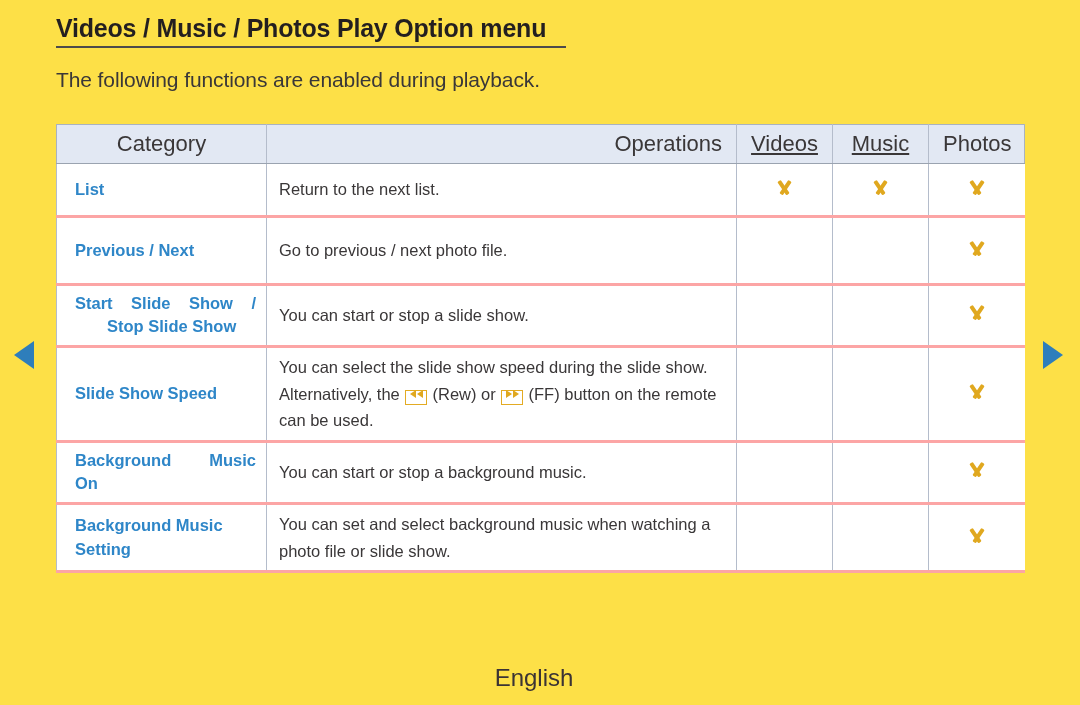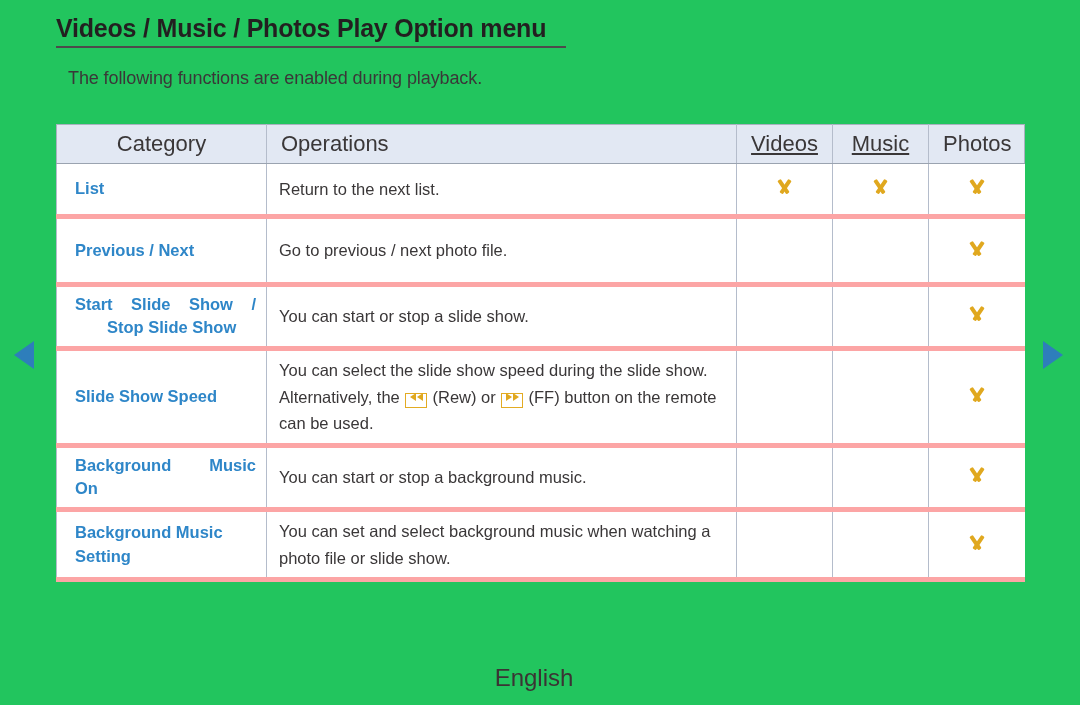--- a/index.html
+++ b/index.html
@@ -7,43 +7,43 @@
     margin: 0; padding: 0;
     width: 1080px; height: 705px;
     background: #ffffff;
     font-family: "Liberation Sans", sans-serif;
     -webkit-font-smoothing: antialiased;
   }
   #page {
     position: relative;
     width: 1080px; height: 705px;
     overflow: hidden;
-    background: #22c55e;
+    background: #fde047;
   }
 
   
   .page-title {
     position: absolute;
     left: 56px; top: 14px;
     font-size: 25px;
     font-weight: bold;
     color: #231f20;
     letter-spacing: -0.2px;
     white-space: nowrap;
   }
   .title-rule {
     position: absolute;
     left: 56px; top: 46px;
     width: 510px; height: 2px;
     background: #4d4a4b;
   }
   .page-subtitle {
     position: absolute;
-    left: 68px; top: 68px;
-    font-size: 18px;
+    left: 56px; top: 68px;
+    font-size: 21px;
     color: #3a3738;
     letter-spacing: -0.1px;
     white-space: nowrap;
   }
 
   
   .nav-arrow {
     position: absolute;
     top: 341px;
     width: 0; height: 0;
@@ -83,27 +83,27 @@
     font-weight: normal;
     font-size: 22px;
     color: #3a3738;
     height: 39px;
     padding: 0 14px;
     border-top: 1px solid #a9b2bf;
     border-bottom: 1px solid #9aa3b0;
     border-right: 1px solid #b4bccb;
   }
   table.spec thead th.h-cat { text-align: center; border-left: 1px solid #a9b2bf; }
-  table.spec thead th.h-ops { text-align: left; }
+  table.spec thead th.h-ops { text-align: right; }
   table.spec thead th.h-vid,
   table.spec thead th.h-mus { text-align: center; text-decoration: underline; }
   table.spec thead th.h-pho { text-align: center; border-right: 1px solid #a9b2bf; }
 
   table.spec tbody td {
-    border-bottom: 5px solid #fca5a5;
+    border-bottom: 3px solid #fca5a5;
     border-right: 1px solid #b4bccb;
     vertical-align: middle;
     background: #ffffff;
   }
   table.spec tbody td.cat {
     border-left: 1px solid #b4bccb;
     padding: 6px 10px 6px 18px;
     font-size: 16.5px;
     font-weight: bold;
     color: #2e86c8;

